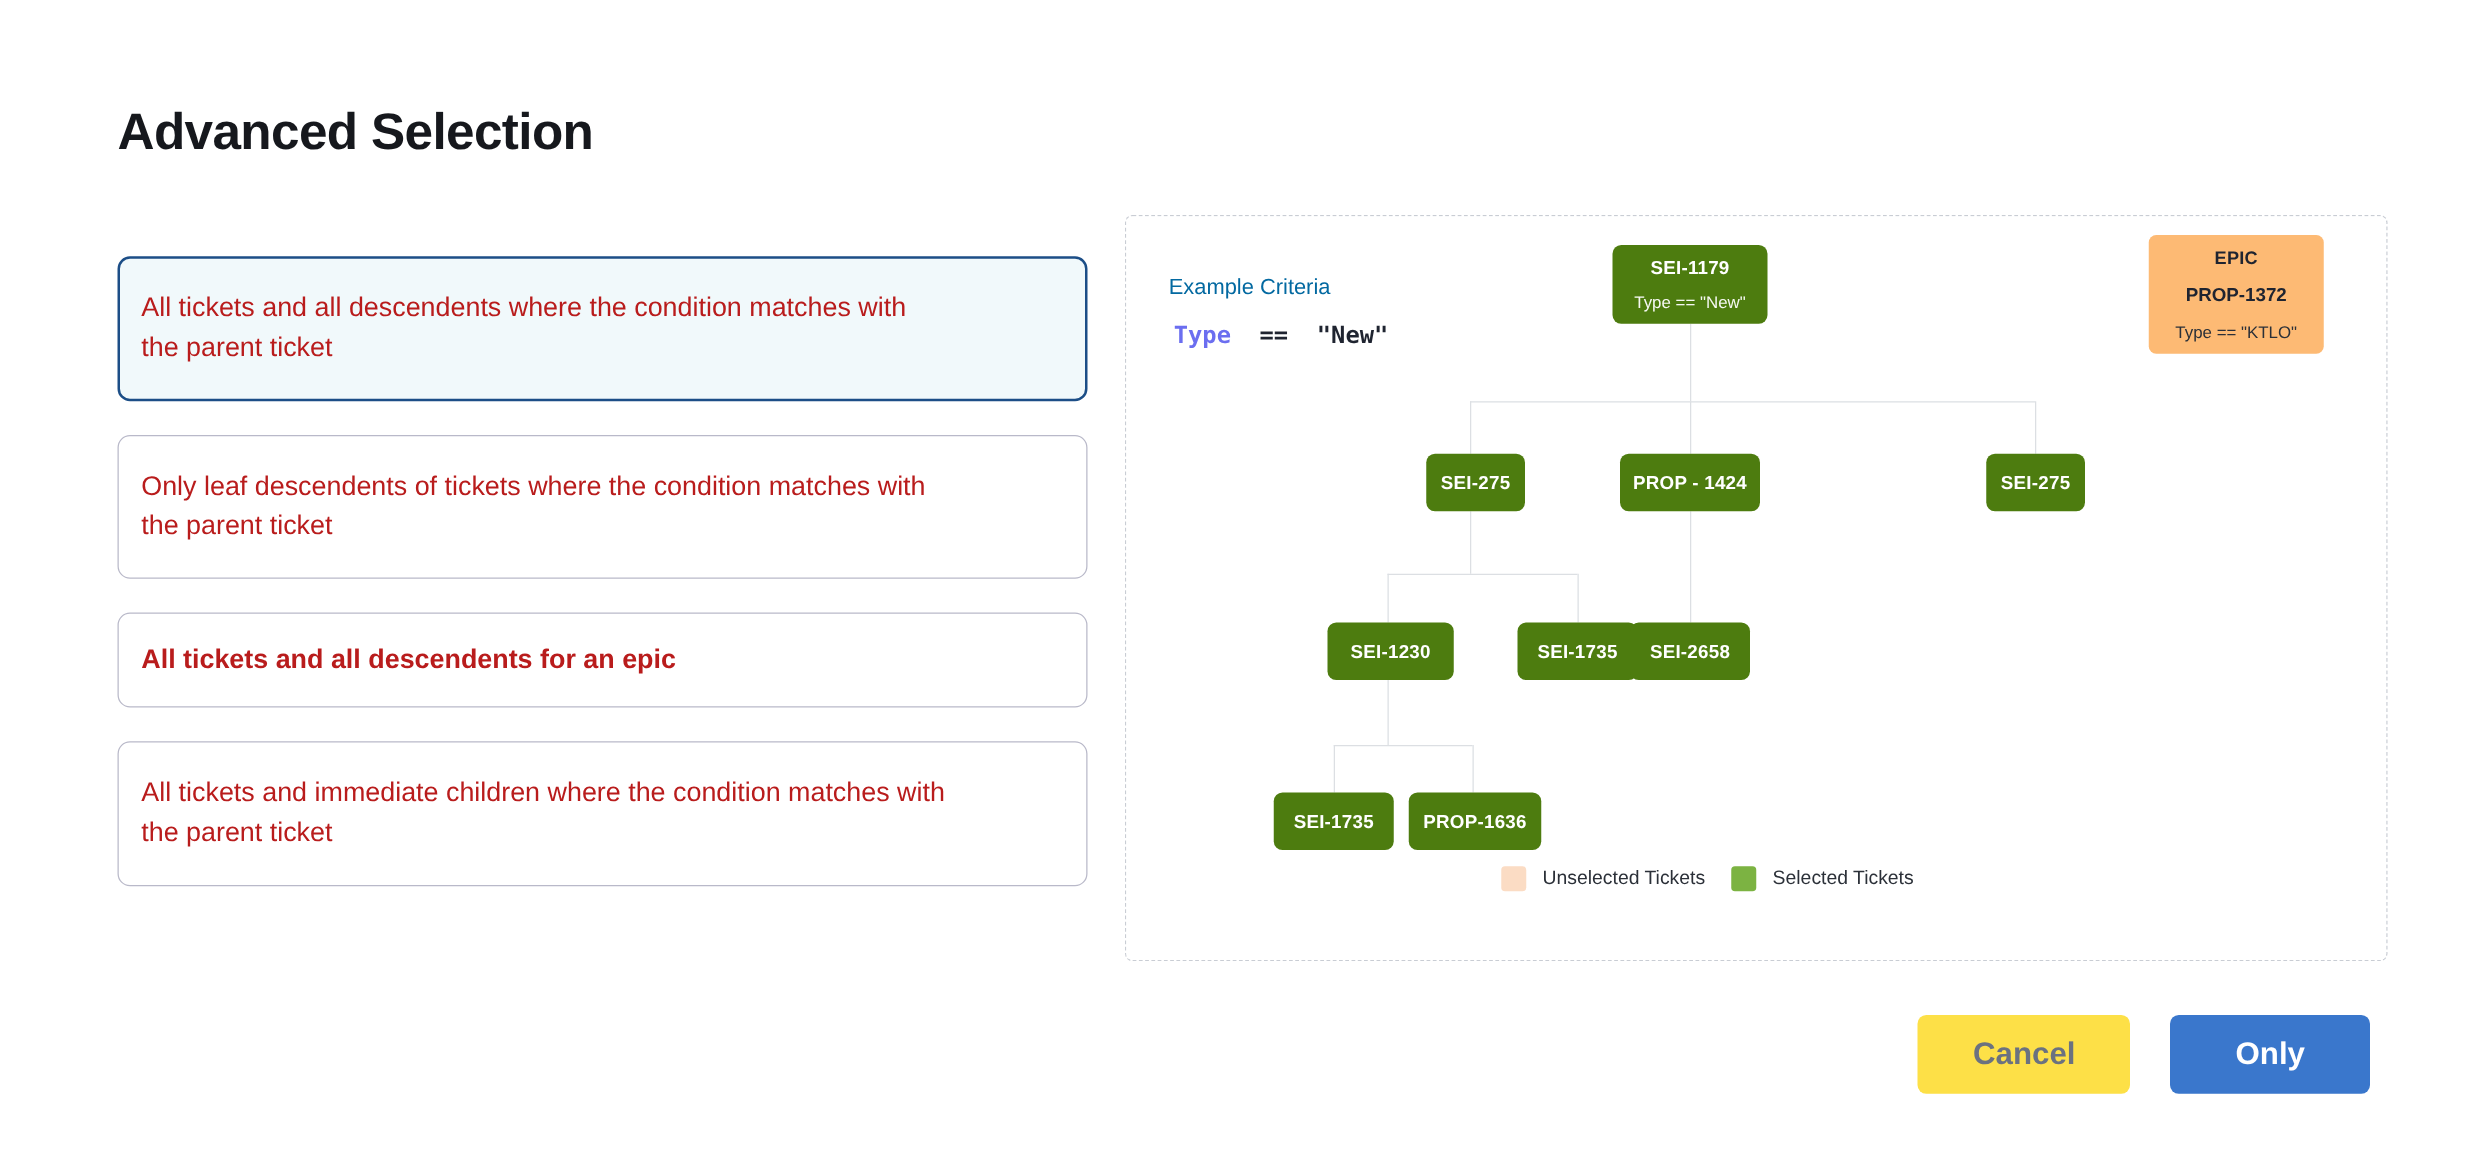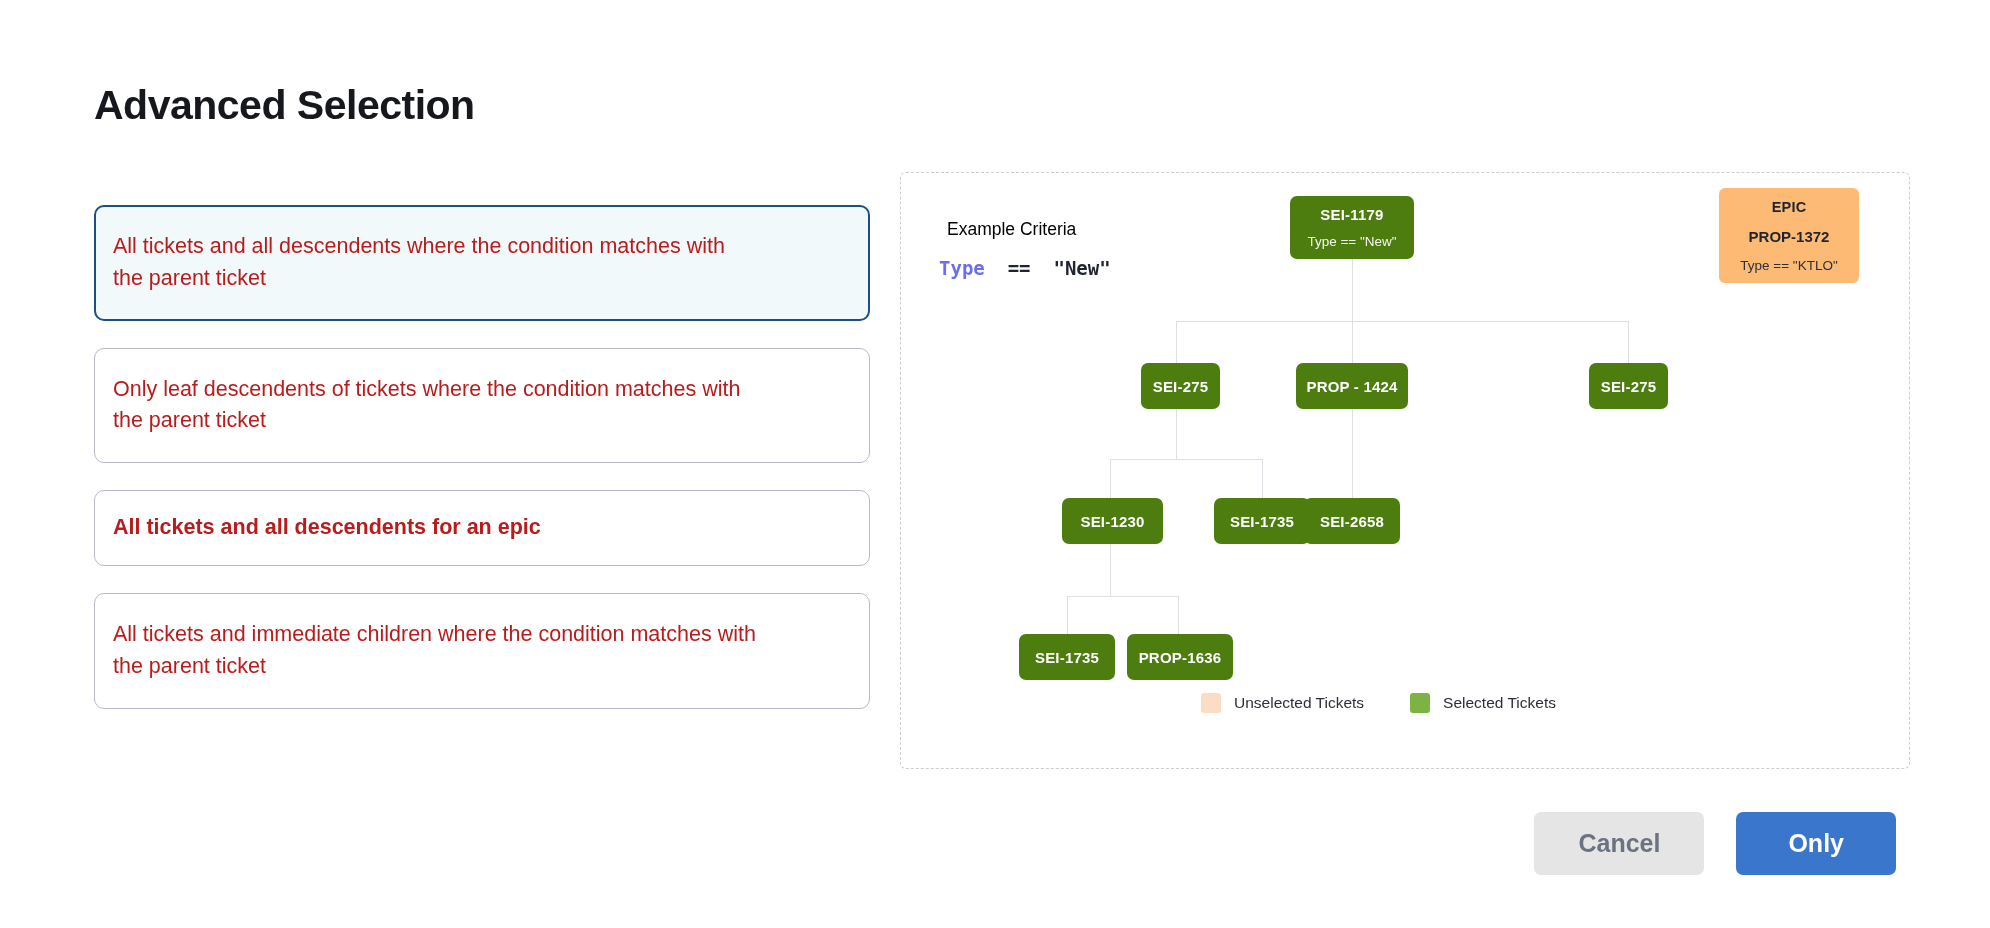--- a/index.html
+++ b/index.html
@@ -49,22 +49,22 @@
   
   .diagram-panel {
     position: absolute;
     left: 900px; top: 172px;
     width: 1010px; height: 597px;
     border: 1px dashed #c9cdd4;
     border-radius: 6px;
     background: #ffffff;
   }
   .criteria-label {
-    position: absolute; left: 46px; top: 46px;
-    font-size: 17.5px; color: #000000; font-weight: 400;
+    position: absolute; left: 34px; top: 46px;
+    font-size: 17.5px; color: #0369a1; font-weight: 400;
   }
   .criteria-code {
     position: absolute; left: 38px; top: 84px;
     font-family: "DejaVu Sans Mono", "Liberation Mono", monospace;
     font-size: 19px; font-weight: 700; white-space: pre;
     color: #1f2430;
   }
   .criteria-code .kw { color: #6b6ef0; }
 
   
@@ -88,36 +88,36 @@
   .node.epic .n-id { font-size: 14.5px; font-weight: 700; }
   .node.epic .n-mid { font-size: 15px; font-weight: 700; margin-top: 13px; }
   .node.epic .n-sub { font-size: 13.5px; font-weight: 400; margin-top: 13px; color:#2b3038; opacity:1; }
 
   
   .ln { position: absolute; background: #dcdfe3; }
   .ln.v { width: 1px; }
   .ln.h { height: 1px; }
 
   
-  .legend { position: absolute; left: 300px; top: 520px; display: flex; align-items: center; gap: 46px; }
+  .legend { position: absolute; left: 300px; top: 520px; display: flex; align-items: center; gap: 21px; }
   .legend-item { display: flex; align-items: center; gap: 13px; }
   .swatch { width: 20px; height: 20px; border-radius: 3px; }
   .swatch.unselected { background: #fbdcc4; }
   .swatch.selected { background: #7cb342; }
   .legend-text { font-size: 15.5px; color: #2b3038; font-weight: 500; }
 
   
   .footer { position: absolute; right: 94px; top: 812px; display: flex; align-items: center; gap: 32px; }
   .btn {
     border: none; border-radius: 7px;
     font-size: 25px; font-weight: 700;
     cursor: pointer;
     font-family: "Liberation Sans", sans-serif;
   }
-  .btn-cancel { background: #e5e5e5; color: #6b7280; padding: 17px 44px; }
+  .btn-cancel { background: #fde047; color: #6b7280; padding: 17px 44px; }
   .btn-save { background: #3a77cc; color: #ffffff; padding: 17px 52px; }
 </style>
 </head>
 <body>
 
 <div class="page">
 
   <h1 class="page-title">Advanced Selection</h1>
 
   <div class="options">

